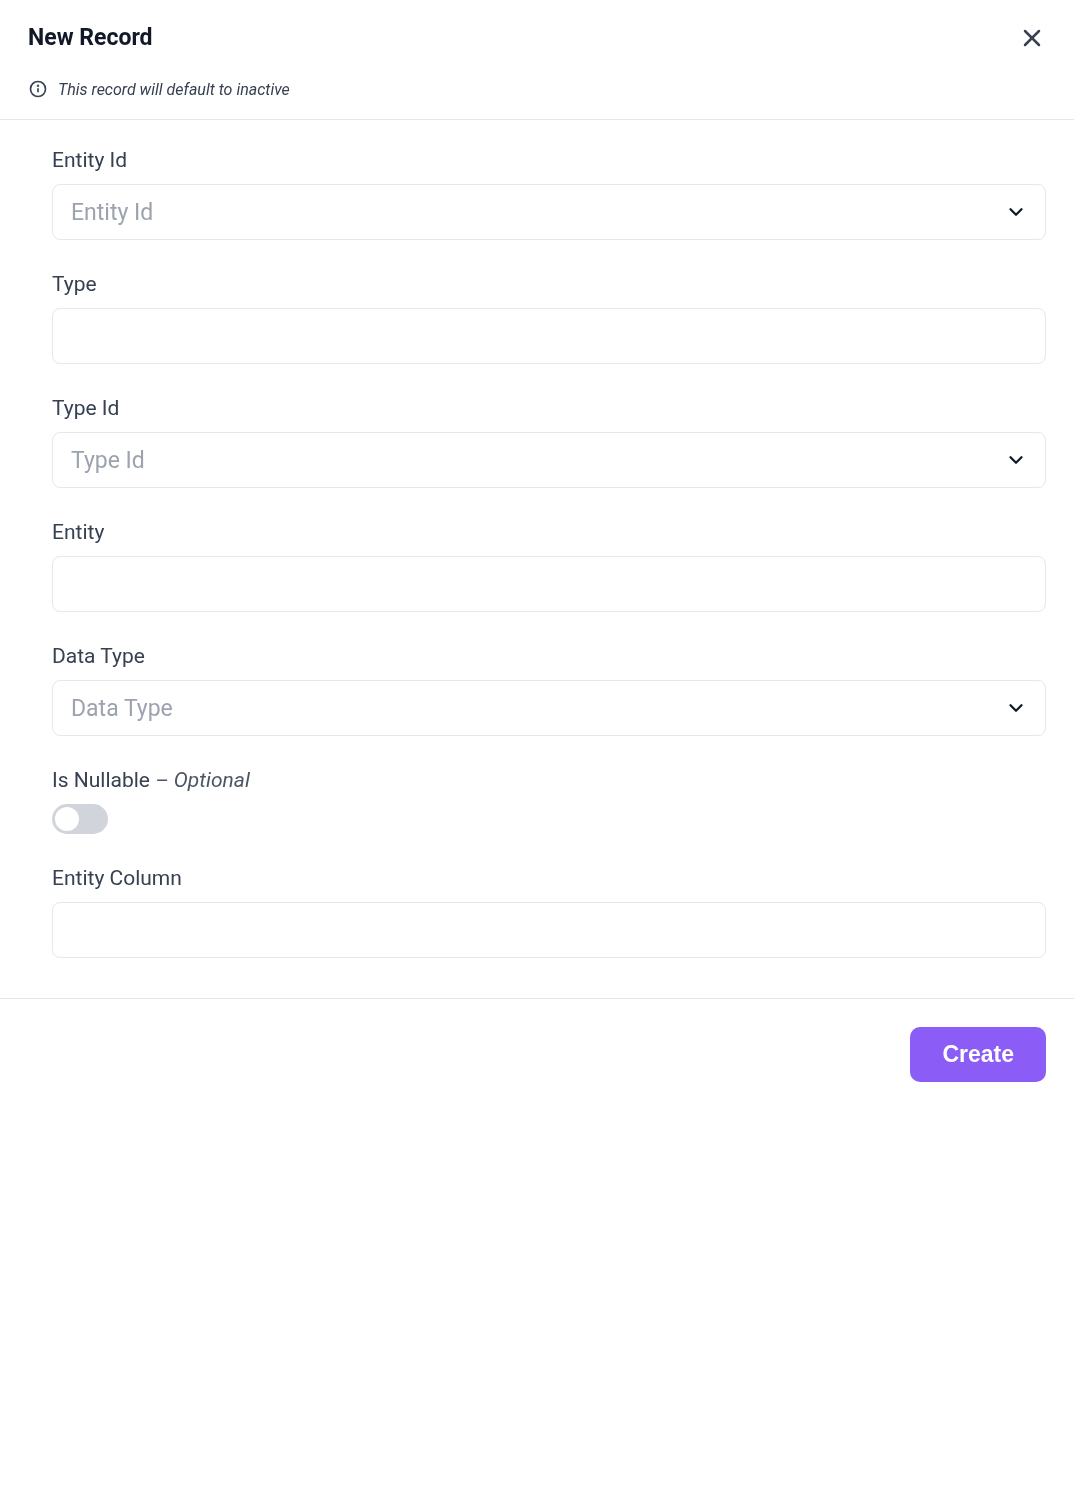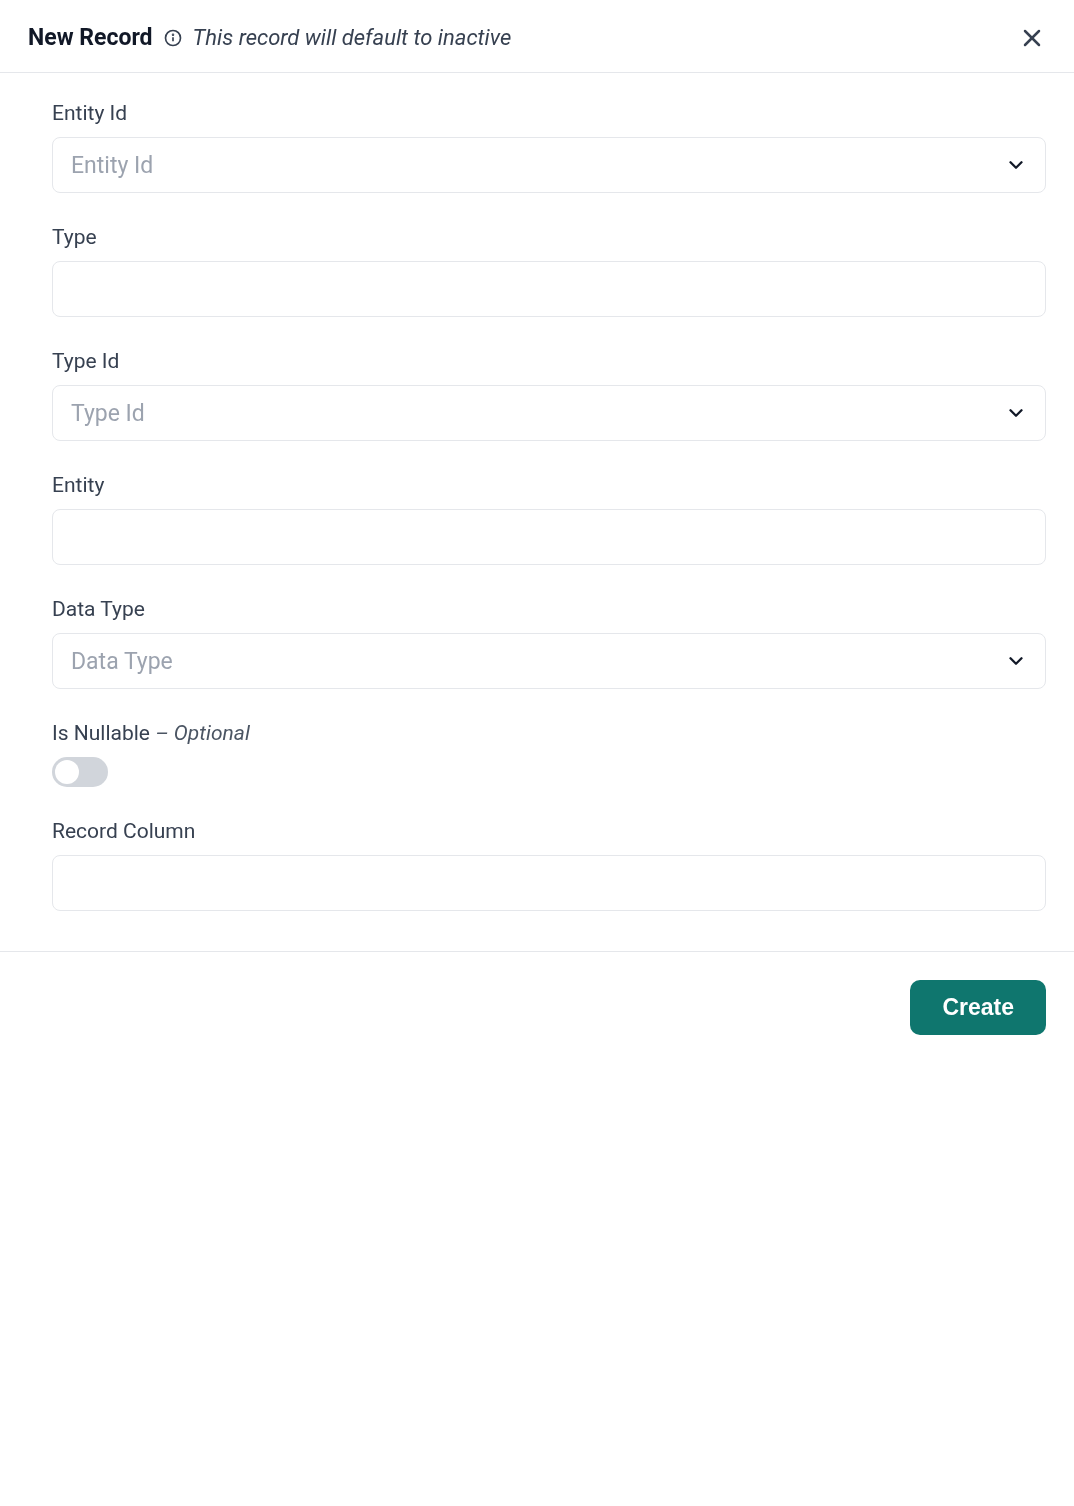--- a/index.html
+++ b/index.html
@@ -16,40 +16,40 @@
     }
     .header {
       padding: 24px 28px 20px 28px;
       border-bottom: 1px solid #e5e7eb;
       display: flex;
       justify-content: space-between;
       align-items: flex-start;
     }
     .header-left {
       display: flex;
-      flex-direction: row;
-      gap: 10px;
+      flex-direction: column;
+      gap: 28px;
     }
     .title {
       font-size: 23px;
       font-weight: 700;
       color: #111827;
     }
     .subtitle-row {
       display: flex;
       align-items: center;
       gap: 10px;
     }
     .info-icon {
       width: 20px;
       height: 20px;
       flex-shrink: 0;
     }
     .subtitle {
-      font-size: 22px;
+      font-size: 16px;
       font-style: italic;
       color: #374151;
     }
     .close-btn {
       cursor: pointer;
       width: 28px;
       height: 28px;
       display: flex;
       align-items: center;
       justify-content: center;
@@ -122,21 +122,21 @@
       top: 3px;
       left: 3px;
     }
     .footer {
       border-top: 1px solid #e5e7eb;
       padding: 28px;
       display: flex;
       justify-content: flex-end;
     }
     .create-btn {
-      background: #0f766e;
+      background: #8b5cf6;
       color: #ffffff;
       font-size: 23px;
       font-weight: 600;
       border: none;
       border-radius: 10px;
       padding: 14px 32px;
       cursor: pointer;
     }
   </style>
 </head>
@@ -217,21 +217,21 @@
     <label class="field-label">
       <span>Is Nullable</span>
       <span class="optional">– Optional</span>
     </label>
     <div class="toggle">
       <div class="toggle-knob"></div>
     </div>
   </div>
 
   <div class="field" style="margin-bottom:0;">
-    <label class="field-label">Record Column</label>
+    <label class="field-label">Entity Column</label>
     <input class="input" type="text" style="">
   </div>
 
 </div>
 
 <div class="footer">
   <button class="create-btn">Create</button>
 </div>
 
 </body></html>

